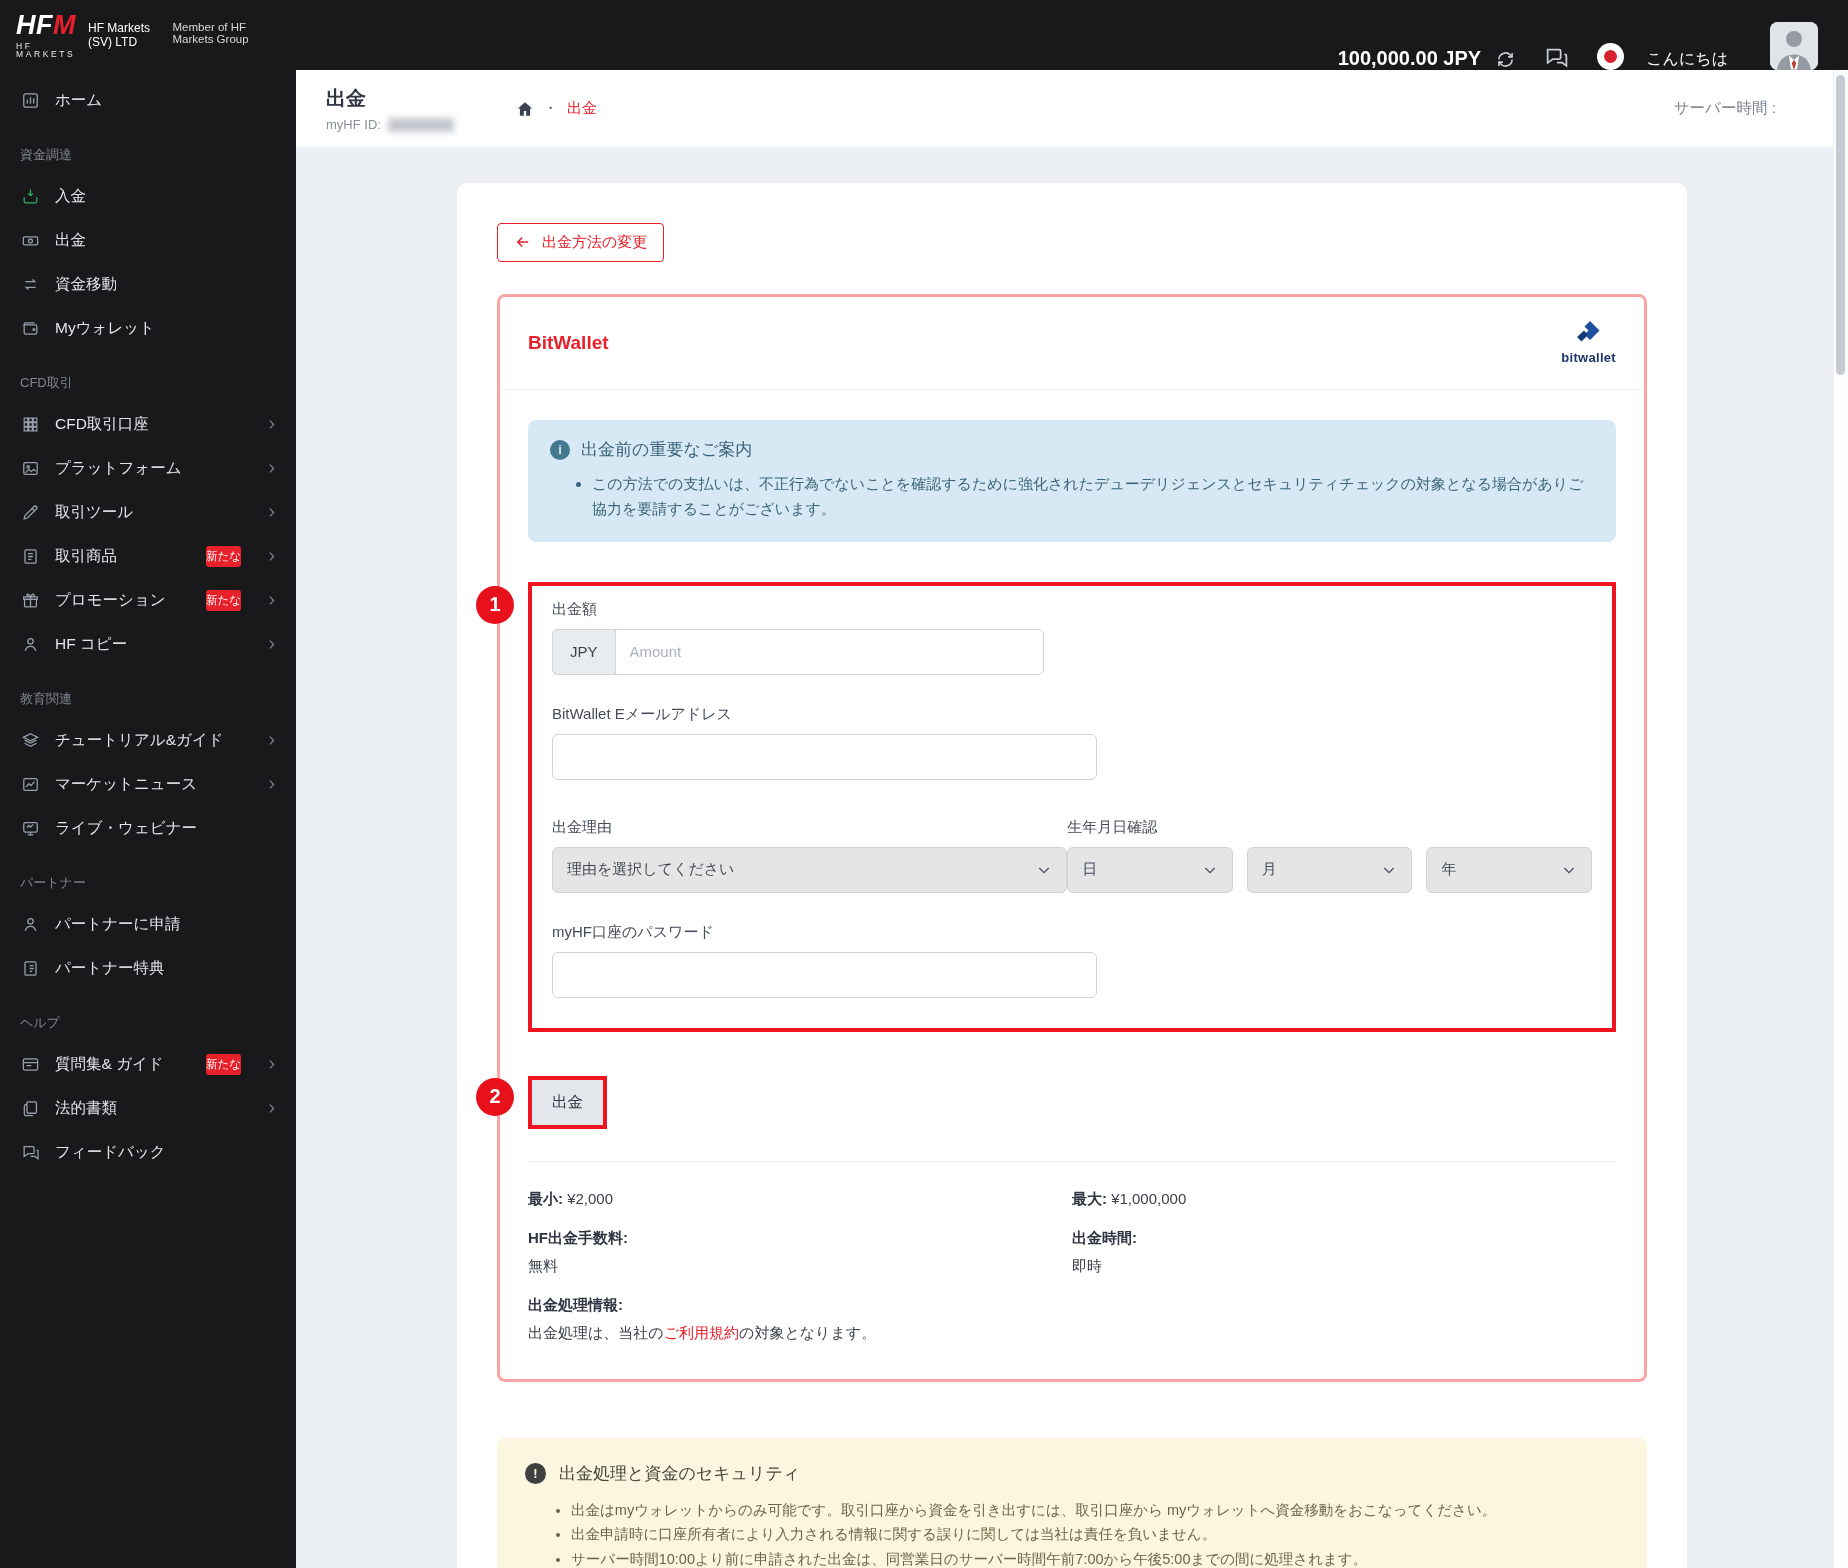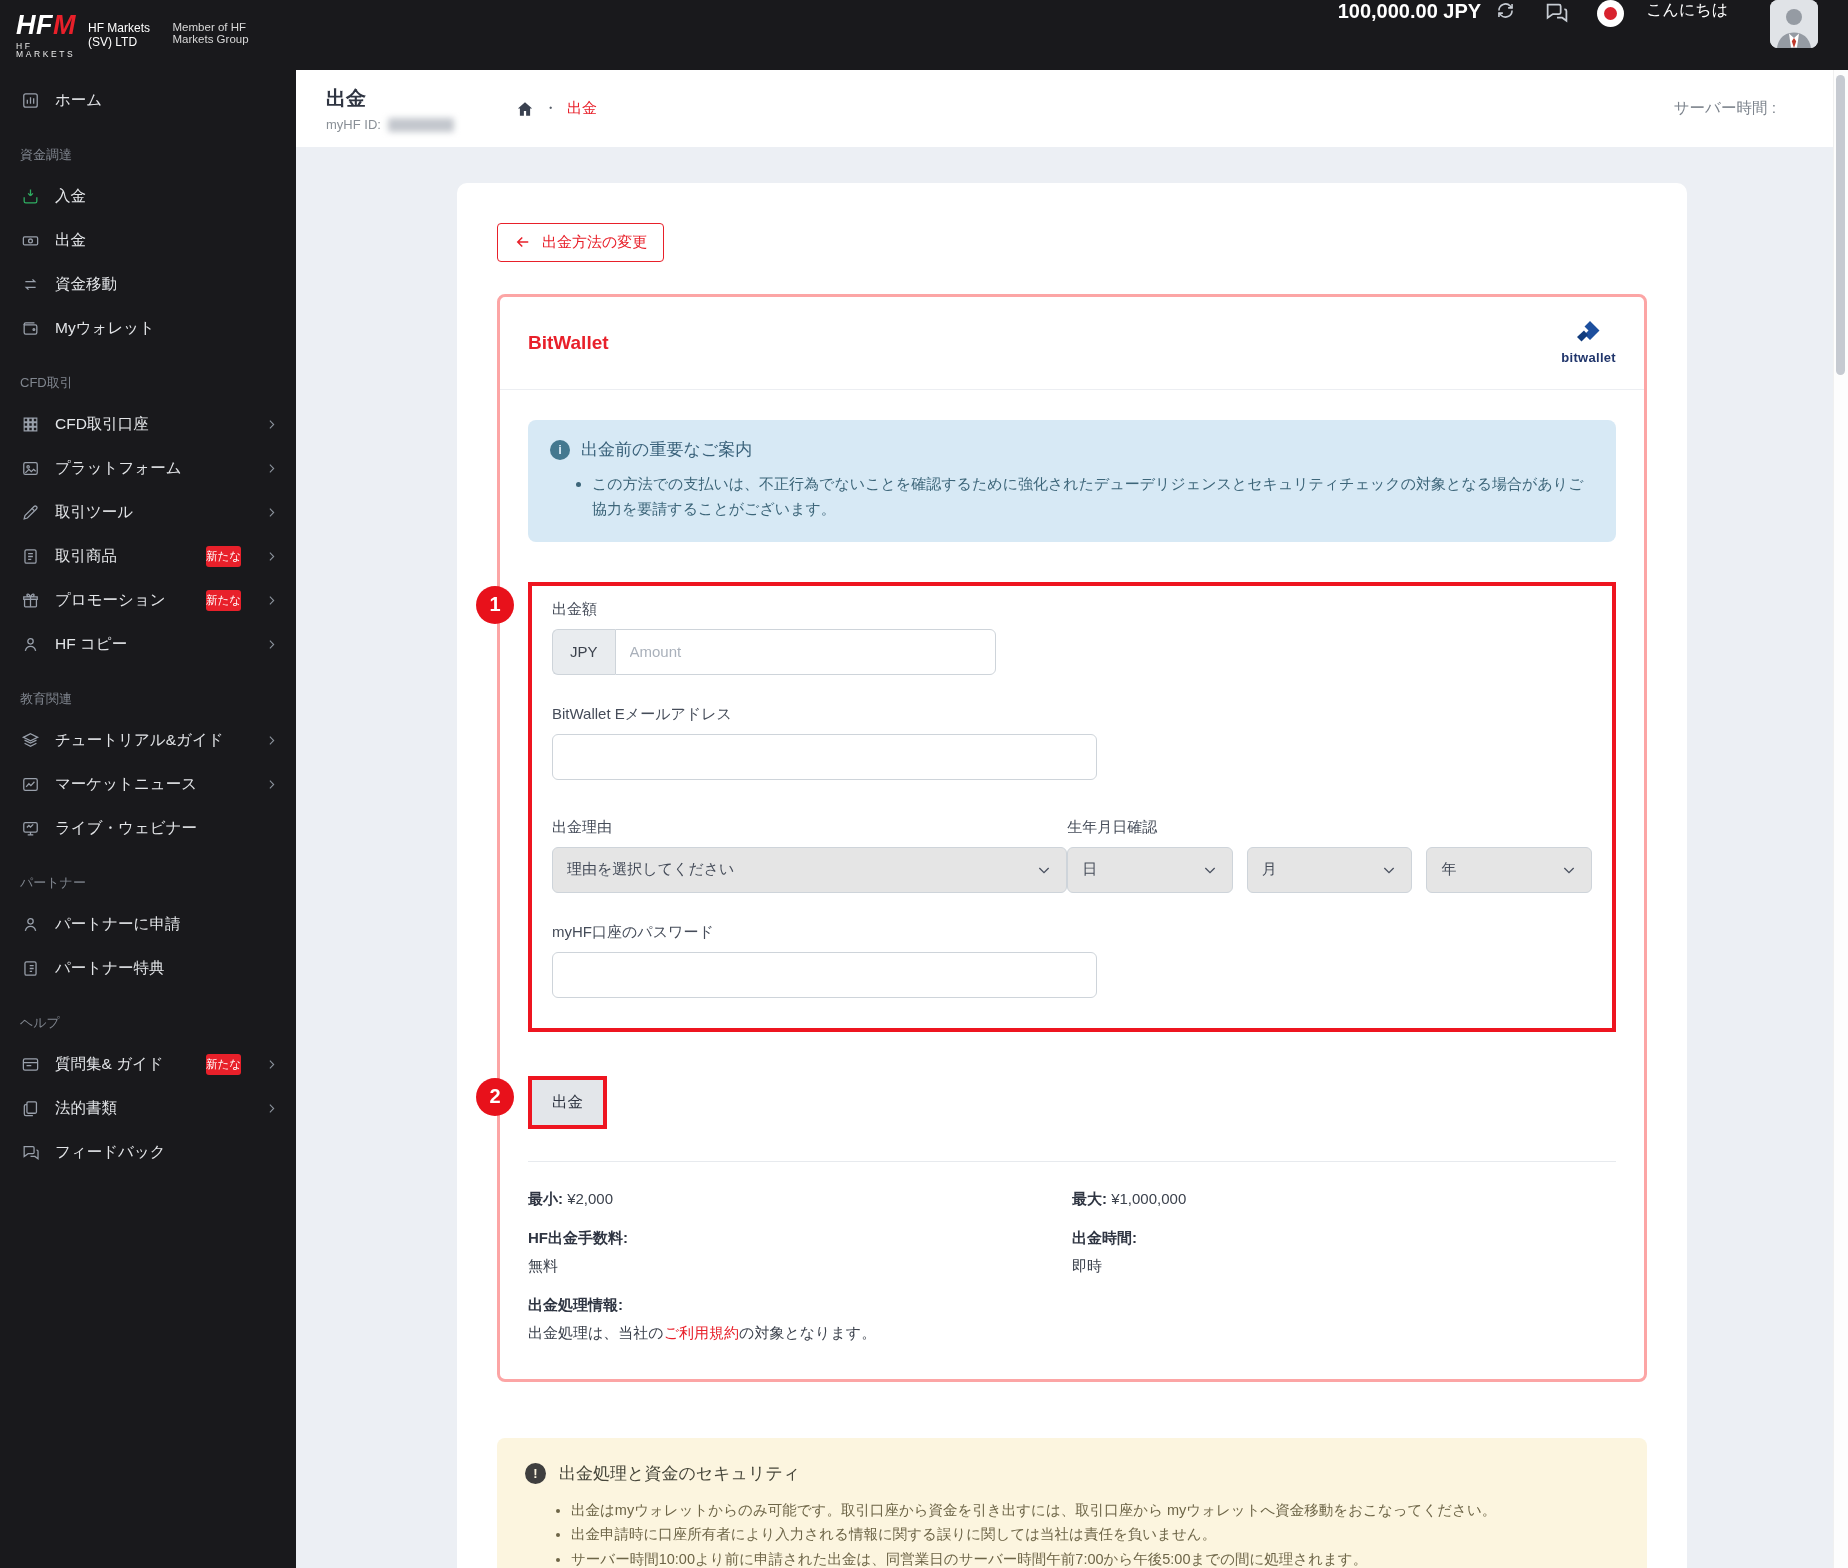--- a/index.html
+++ b/index.html
@@ -21,21 +21,21 @@
   .sec{font-size:13px;color:#80868f;padding:24px 20px 10px}
   .item{display:flex;align-items:center;gap:14px;height:44px;padding:0 18px 0 20px;color:#e3e5e8;font-size:15.5px;cursor:pointer}
   .item .ico{width:21px;height:21px;color:#99a0ab;display:flex;align-items:center;justify-content:center;flex-shrink:0}
   .item .ico.green{color:#2fae62}
   .item .lbl{flex:1;white-space:nowrap;overflow:hidden;text-overflow:ellipsis}
   .badge{background:#e8202a;color:#fff;font-size:11.5px;padding:3px 0;border-radius:3px;margin-right:10px;flex-shrink:0}
   .chev{color:#8b929c;display:flex;flex-shrink:0}
 
   
   .main{flex:1;display:flex;flex-direction:column;position:relative;min-width:0}
-  .topbar{height:70px;background:#19191c;display:flex;align-items:flex-start;justify-content:flex-end;padding-right:30px;flex-shrink:0}
+  .topbar{height:70px;background:#19191c;display:flex;align-items:flex-end;justify-content:flex-end;padding-right:30px;flex-shrink:0}
   .balance{color:#fff;font-size:20px;font-weight:bold;margin-right:14px}
   .tico{color:#c7ccd3;display:flex;cursor:pointer}
   .tico.mr{margin-right:28px}
   .flag{width:27px;height:27px;border-radius:50%;background:#fff;display:flex;align-items:center;justify-content:center;margin-right:22px;cursor:pointer}
   .flag i{width:13px;height:13px;border-radius:50%;background:#d8222e;display:block}
   .greet{color:#fff;font-size:16px}
   .avatar{width:48px;height:48px;border-radius:8px;background:#e0e3e7;margin-left:42px;overflow:hidden;cursor:pointer;flex-shrink:0}
 
   .page-header{height:77px;background:#fff;display:flex;align-items:center;padding:0 30px;flex-shrink:0}
   .ph-title{font-size:20px;font-weight:bold;color:#2f3542}
@@ -63,21 +63,21 @@
   .notice-head{display:flex;align-items:center;gap:11px;font-size:17px;color:#39617a}
   .iico{width:20px;height:20px;border-radius:50%;background:#44788f;color:#d7e9f5;font-size:13px;font-weight:bold;display:flex;align-items:center;justify-content:center;flex-shrink:0}
   .notice ul{margin:11px 0 2px 42px;font-size:15px;line-height:1.65;color:#3c6579;max-width:1030px}
 
   .form-wrap{position:relative;margin-top:40px}
   .ann{position:absolute;width:38px;height:38px;border-radius:50%;background:#e8111b;color:#fff;font-size:20px;font-weight:bold;display:flex;align-items:center;justify-content:center;z-index:3}
   .ann.a1{left:-52px;top:4px}
   .ann.a2{left:-52px;top:2px}
   .form-box{border:4px solid #ee1520;padding:14px 20px 30px}
   .flabel{font-size:15px;color:#454c59;margin-bottom:10px}
-  .amount-group{display:flex;width:444px;height:46px}
+  .amount-group{display:flex;width:492px;height:46px}
   .prefix{background:#e9ecef;border:1px solid #ced4da;border-right:0;border-radius:6px 0 0 6px;display:flex;align-items:center;padding:0 17px;font-size:15px;color:#3c424d}
   input.amt{flex:1;border:1px solid #ced4da;border-radius:0 6px 6px 0;padding:0 14px;font-size:15px;color:#333;outline:none;min-width:0;font-family:inherit}
   input::placeholder{color:#aab1bb}
   .field{margin-top:30px}
   .in{width:545px;height:46px;border:1px solid #ced4da;border-radius:6px;padding:0 14px;font-size:15px;outline:none;font-family:inherit;display:block;background:#fff}
   .form-row{display:flex;justify-content:space-between;margin-top:38px}
   .col-l{width:545px}
   .col-r{width:555px}
   .select{height:46px;border:1px solid #ced4da;border-radius:6px;display:flex;align-items:center;justify-content:space-between;padding:0 14px;font-size:15px;color:#454c59;background:#e5e5e5;cursor:pointer}
   .dob-row{display:flex;gap:14px}

